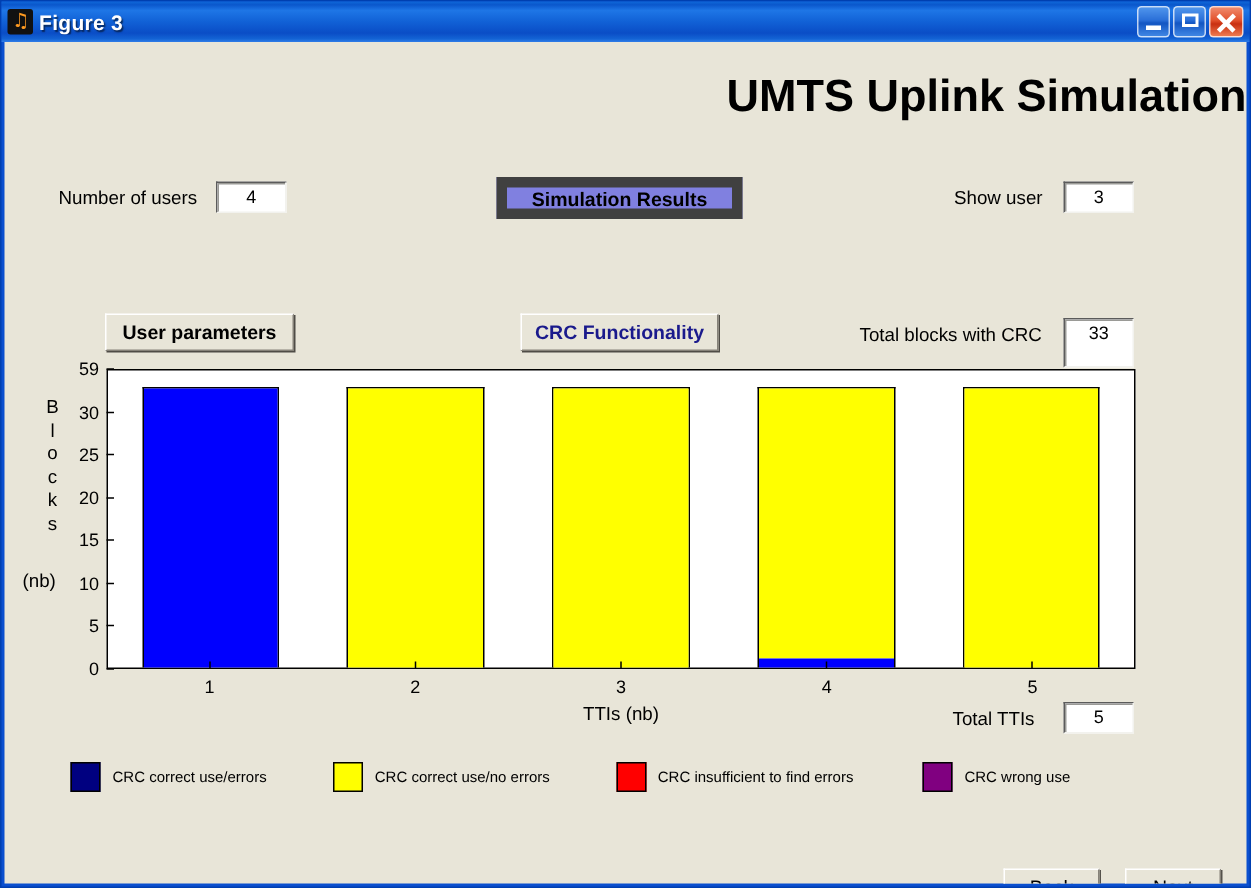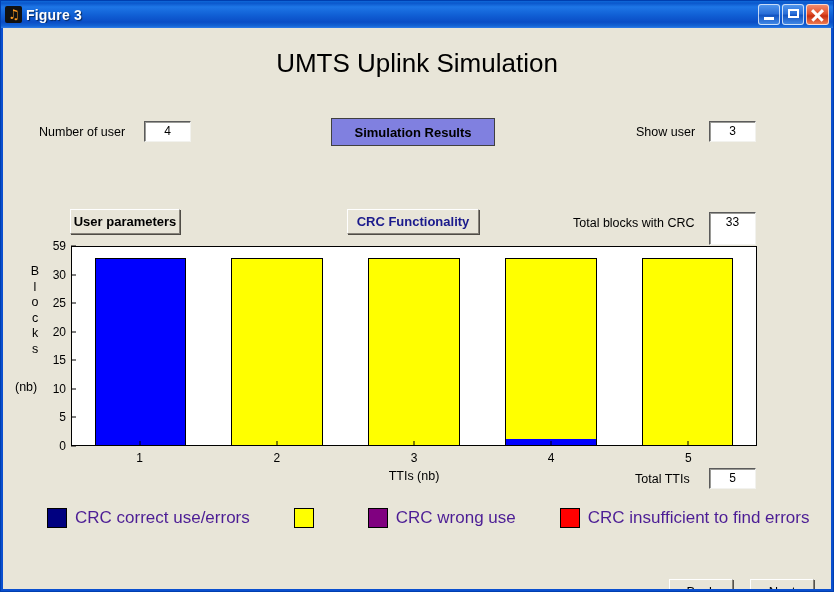--- a/index.html
+++ b/index.html
@@ -117,23 +117,23 @@
     position: relative;
     margin: 0 2px 2px 2px;
     overflow: hidden;
   }
 
   
   .page-title {
     position: absolute;
     left: 0; right: 0;
     top: 20px;
-    text-align: center;
-    font-size: 26px;
-    font-weight: normal;
+    text-align: right;
+    font-size: 30px;
+    font-weight: bold;
     color: #000;
     font-family: "Liberation Sans", sans-serif;
   }
   .label {
     position: absolute;
     font-size: 12.5px;
     color: #000;
     white-space: nowrap;
   }
   .field {
@@ -164,21 +164,21 @@
     color: #000;
     text-align: center;
     cursor: default;
     font-family: "Liberation Sans", sans-serif;
     display: flex;
     align-items: center;
     justify-content: center;
   }
   .btn.accent {
     background: #8080e0;
-    border: 1px solid #404040;
+    border: 7px solid #404040;
     box-shadow: none;
     font-weight: bold;
   }
   .btn.blue-text { color: #1a1a8c; }
   .btn.plain {
     font-weight: normal;
     font-size: 13px;
     box-shadow: 1px 1px 0 #55524c;
   }
 
@@ -296,22 +296,22 @@
   }
   .legend-swatch {
     width: 20px;
     height: 20px;
     border: 1px solid #000;
     box-sizing: border-box;
     margin-right: 8px;
     flex: 0 0 auto;
   }
   .legend-text {
-    font-size: 17px;
-    color: #4c1d95;
+    font-size: 10px;
+    color: #000000;
   }
 </style>
 </head>
 <body>
 
 <div class="window">
 
   <div class="titlebar">
     <div class="title-icon">
       <span class="note">♫</span>
@@ -324,29 +324,29 @@
         <span class="x1"></span>
         <span class="x2"></span>
       </div>
     </div>
   </div>
 
   <div class="client">
 
     <div class="page-title">UMTS Uplink Simulation</div>
 
-    <div class="label" style="left:36px; top:97px;">Number of user</div>
+    <div class="label" style="left:36px; top:97px;">Number of users</div>
     <div class="field" style="left:141px; top:93px; width:47px; height:21px;">4</div>
 
     <div class="btn accent" style="left:328px; top:90px; width:164px; height:28px;">Simulation Results</div>
 
     <div class="label" style="left:633px; top:97px;">Show user</div>
     <div class="field" style="left:706px; top:93px; width:47px; height:21px;">3</div>
 
-    <div class="btn" style="left:67px; top:181px; width:110px; height:25px;">User parameters</div>
+    <div class="btn" style="left:67px; top:181px; width:126px; height:25px;">User parameters</div>
 
     <div class="btn blue-text" style="left:344px; top:181px; width:132px; height:25px;">CRC Functionality</div>
 
     <div class="label" style="left:570px; top:188px;">Total blocks with CRC</div>
     <div class="field" style="left:706px; top:184px; width:47px; height:33px;">33</div>
 
     <div class="ylabel-stack">
       <div>B</div>
       <div>l</div>
       <div>o</div>
@@ -423,28 +423,29 @@
     <div class="label" style="left:632px; top:444px;">Total TTIs</div>
     <div class="field" style="left:706px; top:440px; width:47px; height:21px;">5</div>
 
     <div class="legend" id="legend">
         <div class="legend-item" style="margin-left: 0px;">
           <div class="legend-swatch" style="background: rgb(0, 0, 128);"></div>
           <div class="legend-text">CRC correct use/errors</div>
         </div>
         <div class="legend-item" style="margin-left: 44px;">
           <div class="legend-swatch" style="background: rgb(255, 255, 0);"></div>
+          <div class="legend-text">CRC correct use/no errors</div>
+        </div>
+        <div class="legend-item" style="margin-left: 44px;">
+          <div class="legend-swatch" style="background: rgb(255, 0, 0);"></div>
+          <div class="legend-text">CRC insufficient to find errors</div>
         </div>
         <div class="legend-item" style="margin-left: 46px;">
           <div class="legend-swatch" style="background: rgb(128, 0, 128);"></div>
           <div class="legend-text">CRC wrong use</div>
         </div>
-        <div class="legend-item" style="margin-left: 44px;">
-          <div class="legend-swatch" style="background: rgb(255, 0, 0);"></div>
-          <div class="legend-text">CRC insufficient to find errors</div>
-        </div>
       </div>
 
     <div class="btn plain" style="left:666px; top:551px; width:64px; height:25px;">Back</div>
     <div class="btn plain" style="left:747px; top:551px; width:64px; height:25px;">Next</div>
 
   </div>
 </div>
 
 </body></html>

